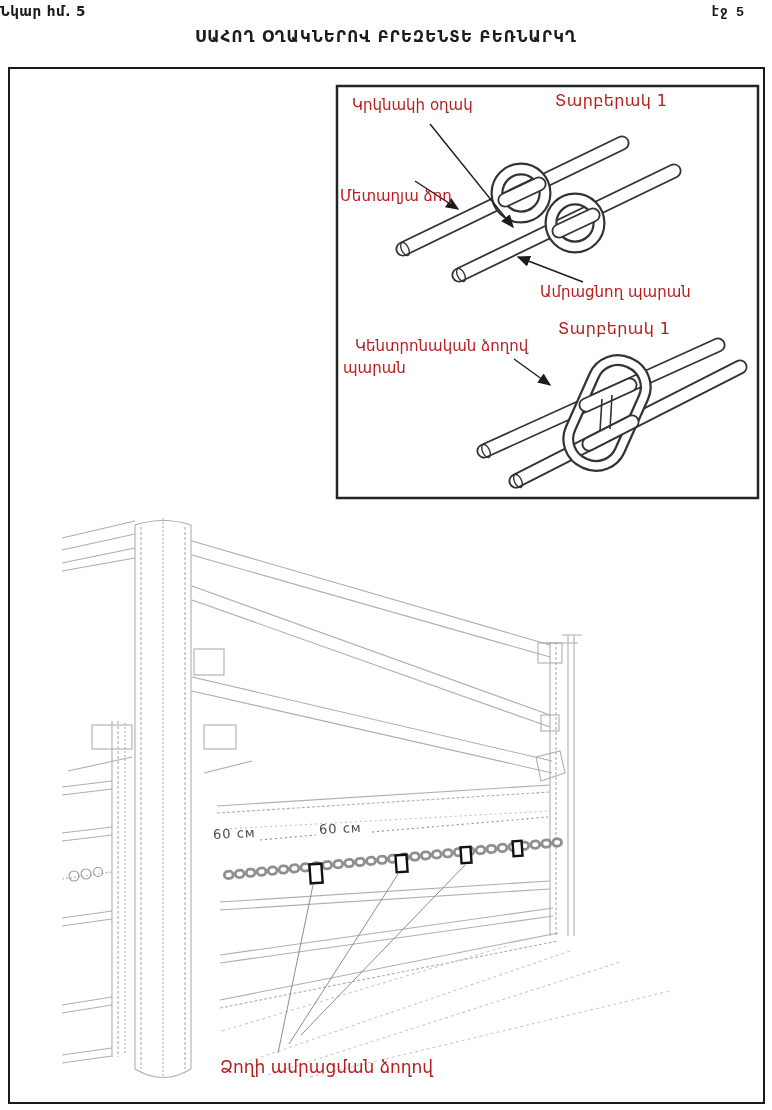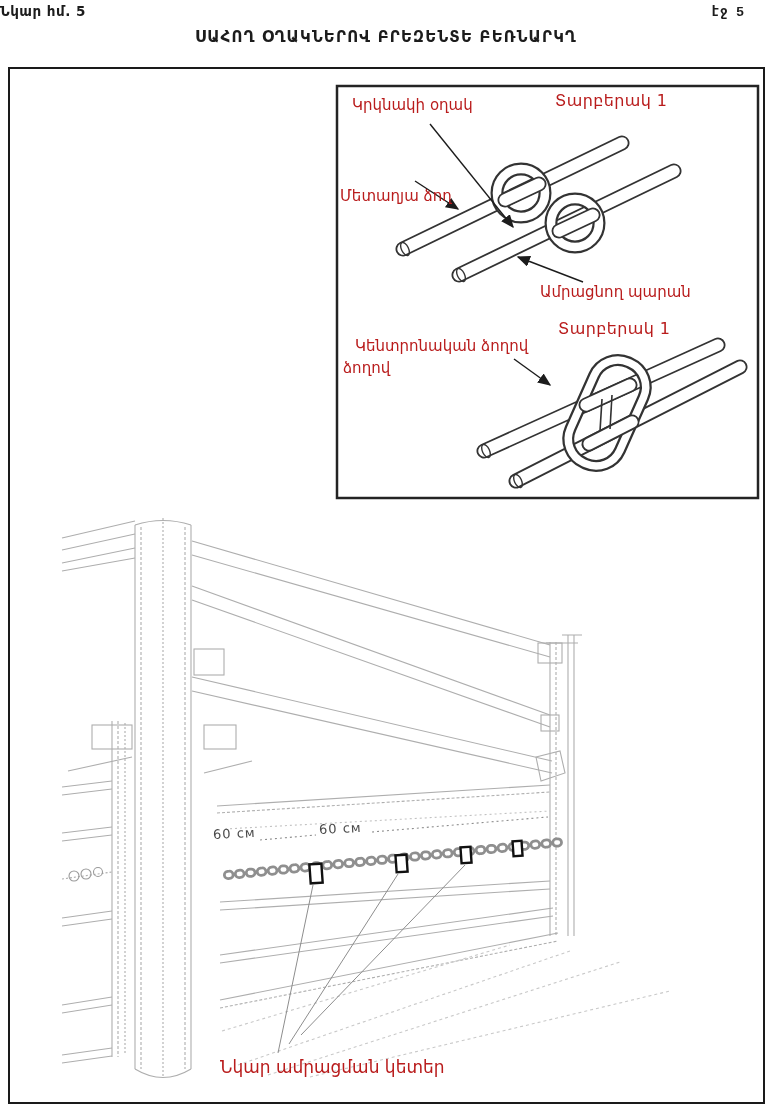--- a/index.html
+++ b/index.html
@@ -188,19 +188,19 @@
         <line x1="504" y1="290" x2="540" y2="316" marker-end="url(#ah)"></line>
       </g>
     </svg>
 
     <span class="lbl h" style="left:537px;top:22px;">Տարբերակ 1</span>
     <span class="lbl" style="left:342px;top:27px;">Կրկնակի օղակ</span>
     <span class="lbl" style="left:330px;top:118px;">Մետաղյա ձող</span>
     <span class="lbl" style="left:530px;top:214px;">Ամրացնող պարան</span>
     <span class="lbl h" style="left:540px;top:250px;">Տարբերակ 1</span>
     <span class="lbl" style="left:333px;top:268px;margin-left:12px;">Կենտրոնական ձողով</span>
-    <span class="lbl" style="left:333px;top:290px;">ձողով</span>
+    <span class="lbl" style="left:333px;top:290px;">պարան</span>
 
     <span class="lbl dim" style="left:203px;top:757px;">60 см</span>
     <span class="lbl dim" style="left:309px;top:752px;">60 см</span>
-    <span class="lbl big" style="left:210px;top:988px;">Նկար ամրացման կետեր</span>
+    <span class="lbl big" style="left:210px;top:988px;">Ձողի ամրացման ձողով</span>
   </div>
 </div>
 
 </body></html>

